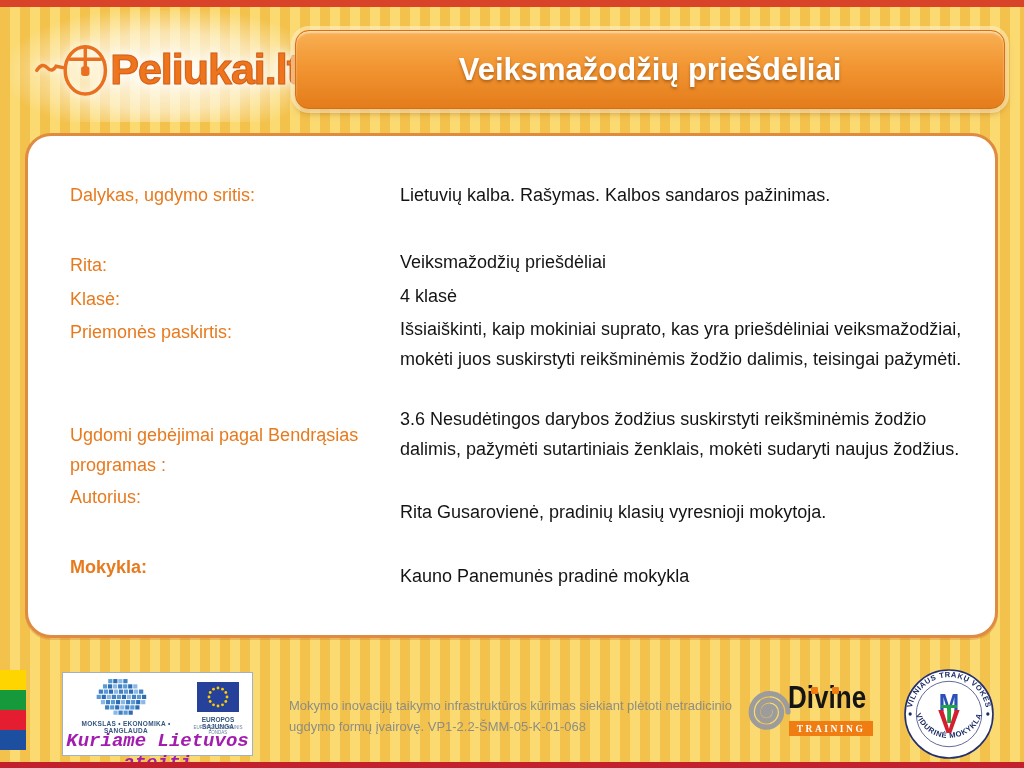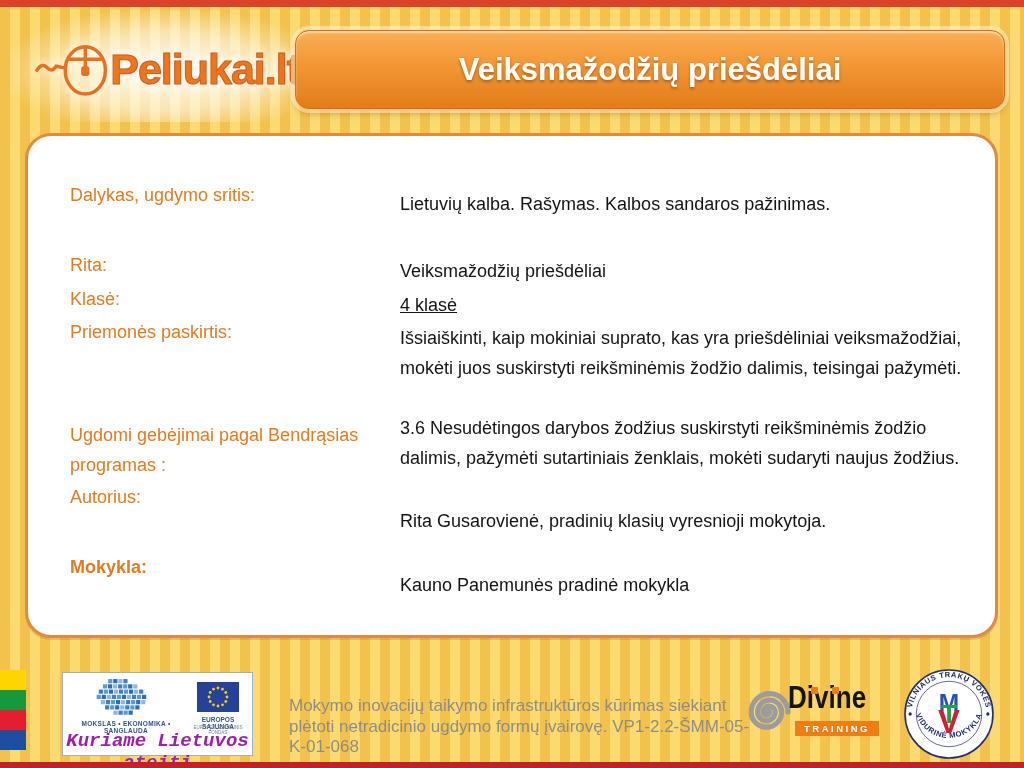--- a/index.html
+++ b/index.html
@@ -39,26 +39,26 @@
   }
 
   
   .card {
     position:absolute; left:25px; top:133px; width:973px; height:505px;
     background:#fff; border:3px solid #DF8C42; border-radius:26px;
     box-shadow:0 2px 0 rgba(210,125,45,.35);
   }
   .lbl, .val { position:absolute; font-size:18px; line-height:30px; }
   .lbl { left:70px; width:330px; color:#E87A1E; }
-  .val { left:400px; color:#141414;margin-top:9px; }
+  .val { left:400px; color:#141414; }
   .l0 { top:180px; } .l1 { top:250px; } .l2 { top:284px; } .l3 { top:317px; }
   .l4 { top:420px; } .l5 { top:482px; } .l6 { top:552px;font-weight:bold; }
   .v0 { top:180px; width:500px; }
   .v1 { top:247px; width:560px; }
-  .v2 { top:281px; width:560px;text-decoration:underline; }
+  .v2 { top:281px; width:560px; }
   .v3 { top:314px; width:580px; }
   .v4 { top:404px; width:565px; }
   .v5 { top:497px; width:490px; }
   .v6 { top:561px; width:560px; }
 
   
   .flag-bar { position:absolute; left:0; top:670px; width:26px; height:80px; }
   .flag-bar div { width:26px; height:20px; }
   .fb-yellow { background:#FFD500; } .fb-green { background:#15993B; }
   .fb-red { background:#E51D30; }   .fb-blue { background:#1D4FA1; }
@@ -73,31 +73,31 @@
   .eu-flag { position:absolute; left:134px; top:9px; }
   .eu-caption { position:absolute; left:122px; top:43px; width:66px; text-align:center;
     font-size:6.5px; color:#33557F; font-weight:bold; }
   .eu-subcaption { position:absolute; left:122px; top:52px; width:66px; text-align:center;
     font-size:4.5px; color:#6B7FA0; }
   .eu-slogan { position:absolute; left:0; top:57px; width:100%; text-align:center;
     font-family:Liberation Mono, monospace; font-style:italic; font-weight:bold;
     font-size:19px; color:#a21caf; }
 
   .project-text { position:absolute; left:289px; top:696px; width:465px;
-    font-size:17px; line-height:20.5px; color:#8F8D82; }
+    font-size:13px; line-height:20.5px; color:#8F8D82; }
 
   .divine { position:absolute; left:744px; top:684px; width:140px; height:62px; }
   .divine-spiral { position:absolute; left:0; top:4px; }
   .divine-name { position:absolute; left:44px; top:-4px; font-size:31px; font-weight:bold;
     color:#151515; transform:scaleX(.84); transform-origin:left top; letter-spacing:0; }
   .idot { position:absolute; width:6.5px; height:6.5px; background:#F07D12; border-radius:1px; top:3px; }
   .idot-1 { left:67px; } .idot-2 { left:88px; }
-  .divine-sub { position:absolute; left:51px; top:37px; width:84px; height:15px; background:#F07D12;
+  .divine-sub { position:absolute; left:45px; top:37px; width:84px; height:15px; background:#F07D12;
     color:#fff; font-size:9.5px; font-weight:bold; letter-spacing:2.5px;
-    display:flex; align-items:center; justify-content:center; }
+    display:flex; align-items:center; justify-content:center;font-family:Liberation Serif, serif; }
 
   .emblem { position:absolute; left:903px; top:668px; }
 </style>
 </head>
 <body>
 
 <div class="slide">
   <div class="strip-top"></div>
 
   <div class="logo-glow"></div>

